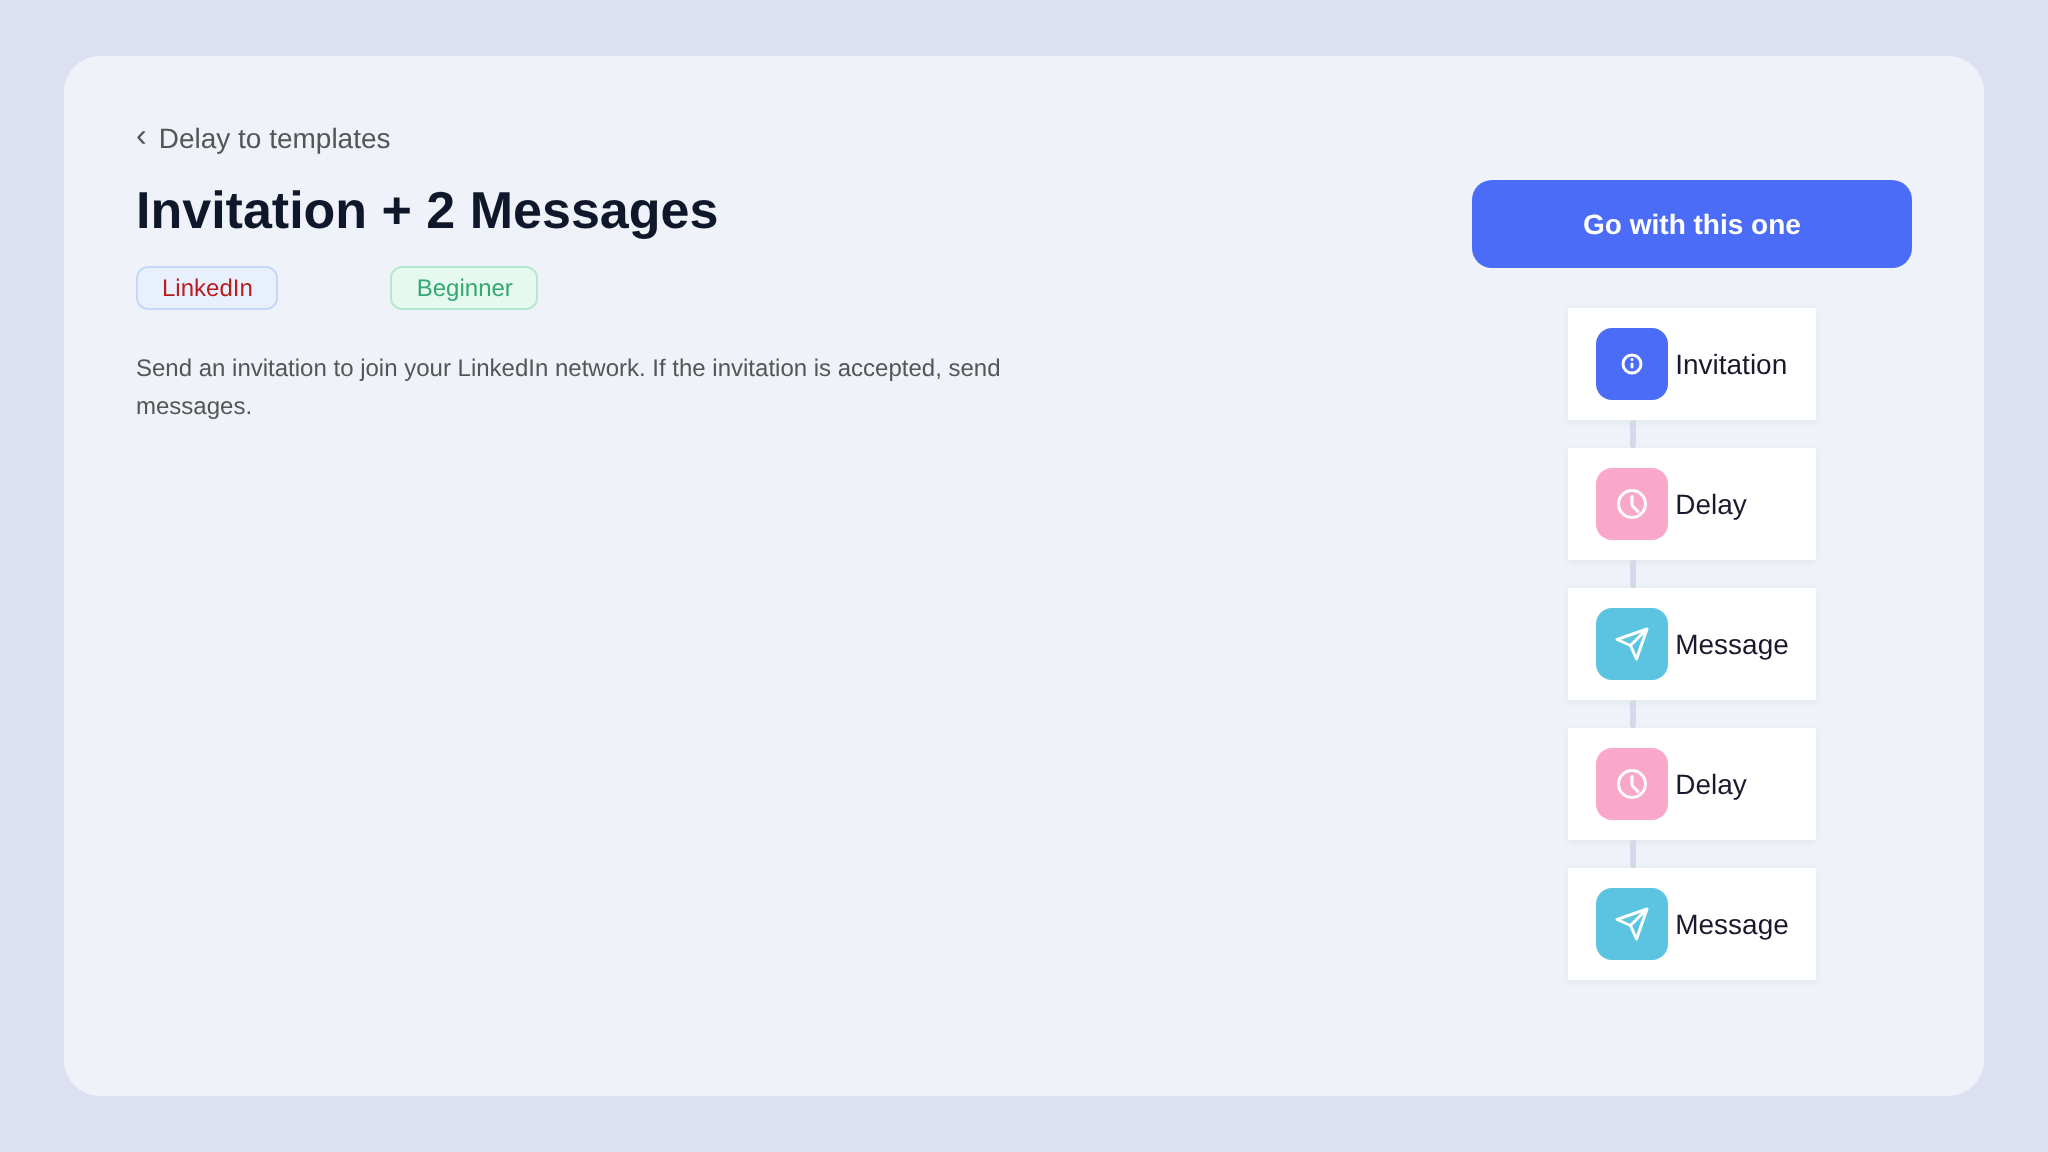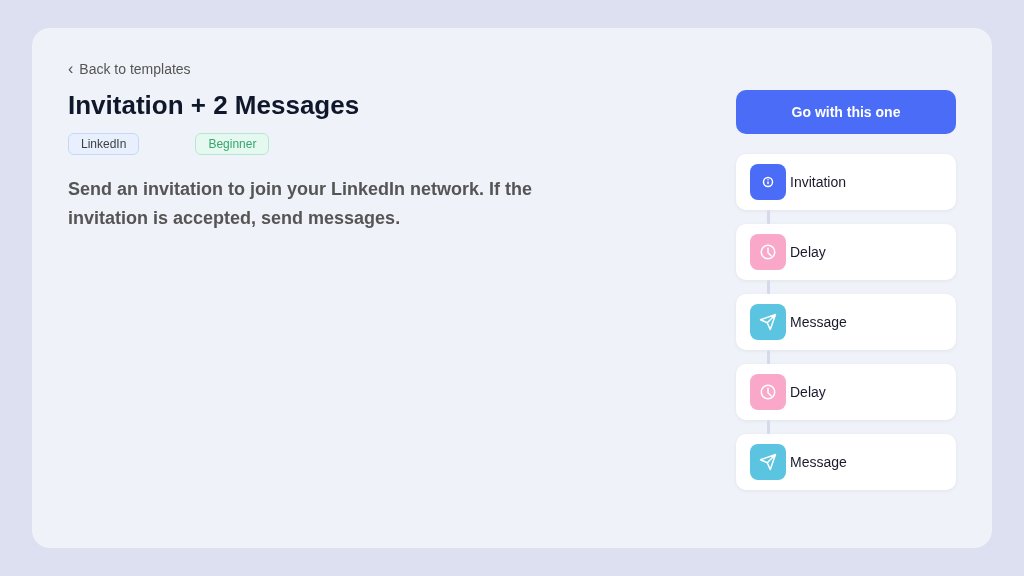--- a/index.html
+++ b/index.html
@@ -67,44 +67,44 @@
 
     .tag {
       border-radius: 6px;
       padding: 3px 12px;
       font-size: 12px;
       font-weight: 500;
     }
 
     .tag-linkedin {
       background: #e8f0fe;
-      color: #404040;
+      color: #b91c1c;
       border: 1px solid #c5d8f8;
     }
 
     .tag-beginner {
       background: #e6f9f0;
       color: #34a86e;
       border: 1px solid #b5e8d0;
       margin-left: 48px;
     }
 
     .description {
-      font-size: 18px;
+      font-size: 12px;
       color: #555;
       line-height: 1.6;
       max-width: 480px;
-      font-weight: bold;
     }
 
     .right-panel {
       width: 220px;
       display: flex;
       flex-direction: column;
       gap: 0;
+      align-items: center;
     }
 
     .go-button {
       background: #4a6cf7;
       color: white;
       border: none;
       border-radius: 10px;
       padding: 14px 20px;
       font-size: 14px;
       font-weight: 600;
@@ -120,21 +120,21 @@
       gap: 0;
     }
 
     .step-item {
       display: flex;
       flex-direction: column;
     }
 
     .step-card {
       background: white;
-      border-radius: 10px;
+      border-radius: 0;
       padding: 10px 14px;
       display: flex;
       align-items: center;
       gap: 4px;
       box-shadow: 0 1px 4px rgba(0,0,0,0.06);
     }
 
     .step-icon {
       width: 36px;
       height: 36px;
@@ -169,21 +169,21 @@
       border-radius: 2px;
     }
   </style>
 </head>
 <body>
 
 <div class="modal">
 
   <div class="back-link">
     <span class="back-arrow">‹</span>
-    <span>Back to templates</span>
+    <span>Delay to templates</span>
   </div>
 
   <div class="main-content">
 
     <div class="left-panel">
       <h1 class="title">Invitation + 2 Messages</h1>
 
       <div class="tags">
         <span class="tag tag-linkedin">LinkedIn</span>
         <span class="tag tag-beginner">Beginner</span>

